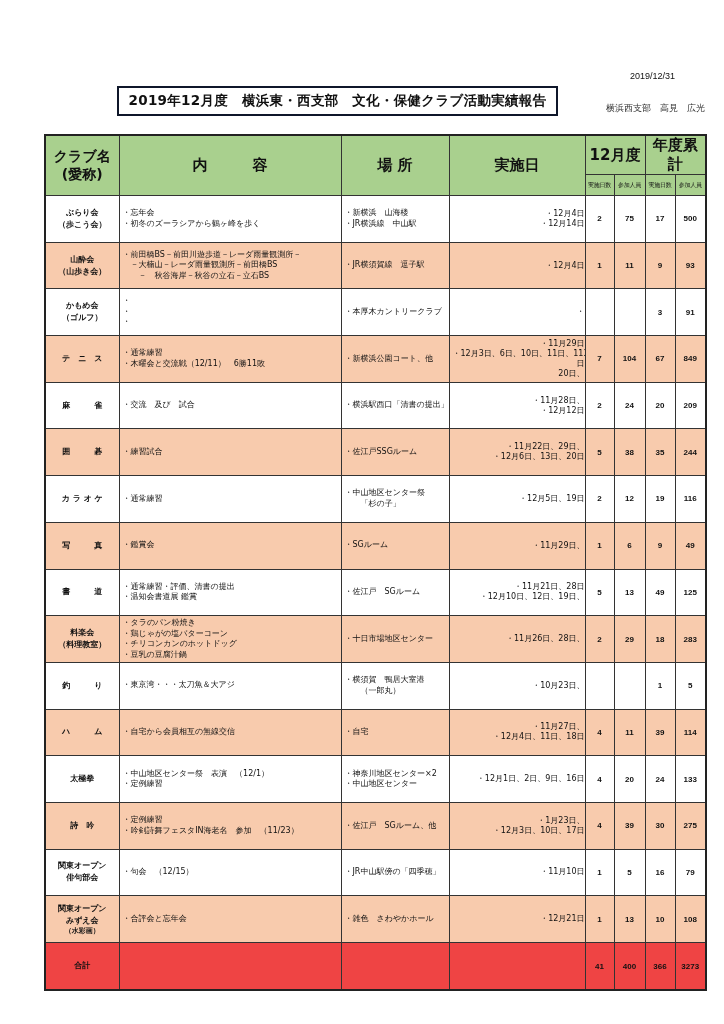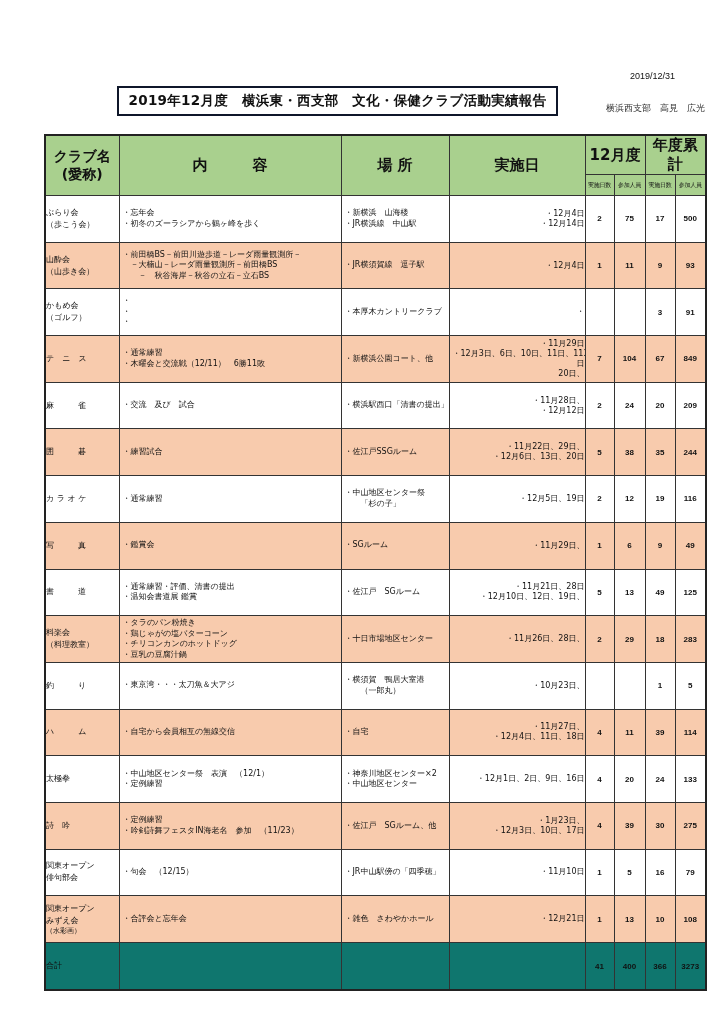--- a/index.html
+++ b/index.html
@@ -8,22 +8,22 @@
   .title-box { position:absolute; left:117px; top:86px; width:437px; height:26px; border:2px solid #0f172a; display:flex; align-items:center; justify-content:center; font-size:13.5px; font-weight:bold; letter-spacing:0.3px; }
   .author { position:absolute; left:580px; top:102px; width:125px; font-size:9px; color:#333; text-align:right; word-spacing:6px; }
   table.report { position:absolute; left:44px; top:134px; border-collapse:collapse; table-layout:fixed; width:661px; border:2px solid #222; }
   table.report td, table.report th { border:1px solid #333; padding:0; font-size:8px; overflow:hidden; }
   table.report th { background:#a9d08e; font-weight:bold; font-size:15px; }
   th.sub { font-size:6px !important; font-weight:normal !important; height:20px; white-space:nowrap; letter-spacing:-0.3px; }
   th.grp { height:22px; font-size:9px; }
   tr.body-row { height:46.7px; }
   tr.odd td { background:#ffffff; }
   tr.even td { background:#f8cbad; }
-  tr.total td { background:#0f766e; height:46px; }
-  td.club { font-weight:normal; font-size:9.5px; line-height:12px;margin-top:28px; }
+  tr.total td { background:#ef4444; height:46px; }
+  td.club { text-align:center; font-weight:bold; font-size:9.5px; line-height:12px;margin-top:28px; }
   td.club .small { font-size:7px; display:block; line-height:9px; }
   td.txt { padding-left:3px !important; line-height:10.5px; vertical-align:middle; font-size:8px;margin-left:28px; }
   td.place { padding-left:3px !important; line-height:10.5px; font-size:8px; }
   td.dates { padding-left:3px !important; line-height:10px; font-size:7.5px;text-align:right; }
   td.num { text-align:center; font-weight:bold; font-size:8.5px; font-family:"Liberation Sans", sans-serif; }
   .line { display:block; white-space:pre; }
 </style>
 </head>
 <body>
 

